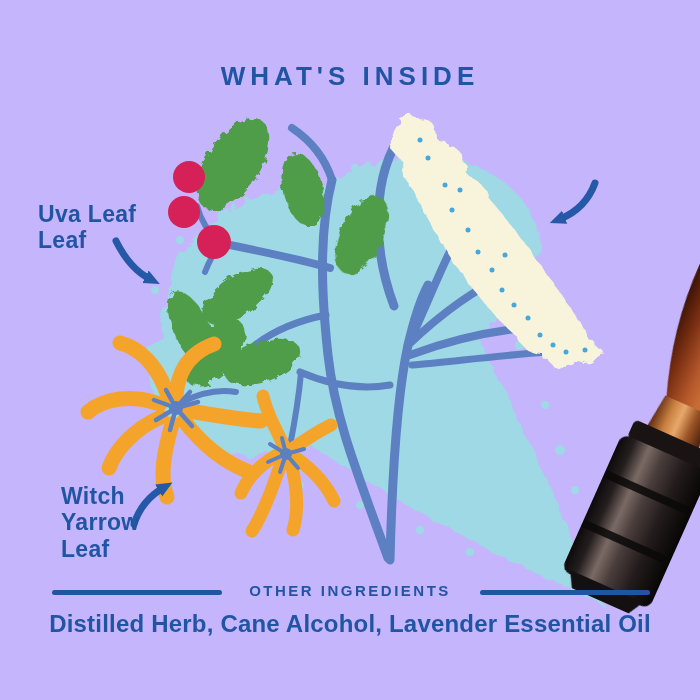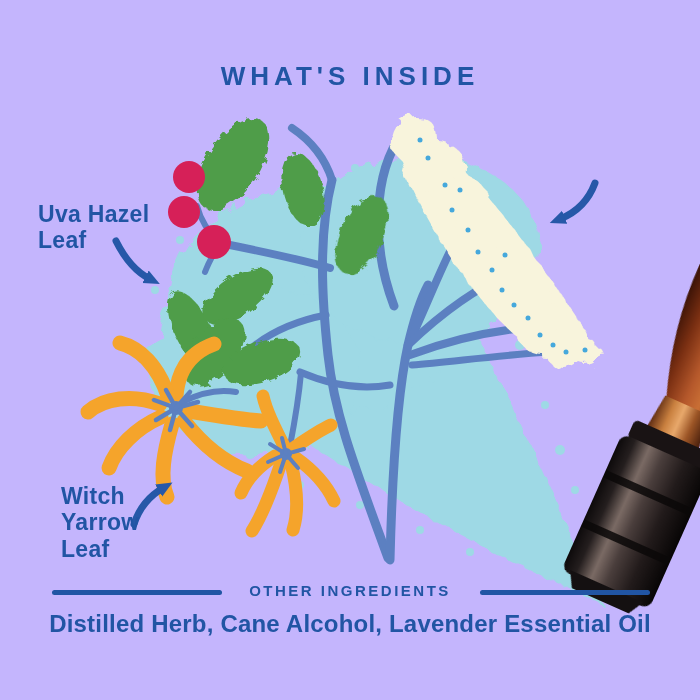--- a/index.html
+++ b/index.html
@@ -225,21 +225,21 @@
       <rect x="-48" y="-160" width="96" height="150" rx="9" fill="url(#nozzleGrad)"></rect>
       <rect x="-48" y="-120" width="96" height="8" fill="#0A0808" opacity="0.85"></rect>
       <rect x="-48" y="-66" width="96" height="8" fill="#0A0808" opacity="0.85"></rect>
       <path d="M-40,-14 L40,-14 L31,2 L-31,2 Z" fill="#141011"></path>
     </g>
   </svg>
 
   <div class="txt title">WHAT'S INSIDE</div>
 
   <div class="txt label label-uva">
-    <div>Uva Hazel</div>
+    <div>Uva Leaf</div>
     <div>Leaf</div>
   </div>
   <div class="txt label label-witch">
     <div>Witch</div>
     <div>Yarrow</div>
     <div>Leaf</div>
   </div>
 
   <div class="rule rule-left"></div>
   <div class="txt footer-heading">OTHER INGREDIENTS</div>

